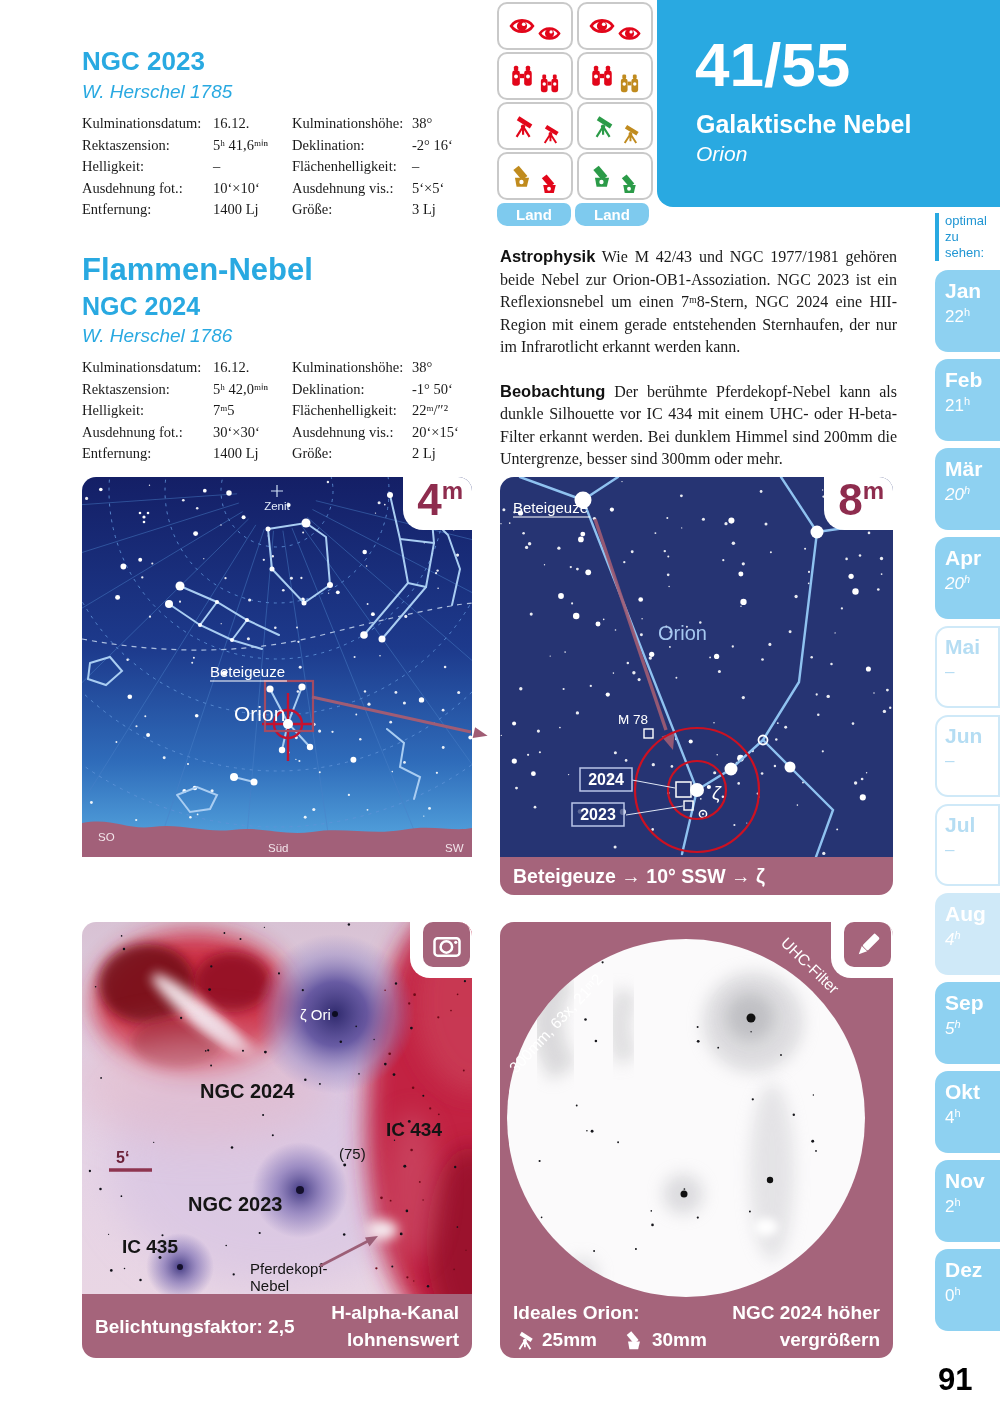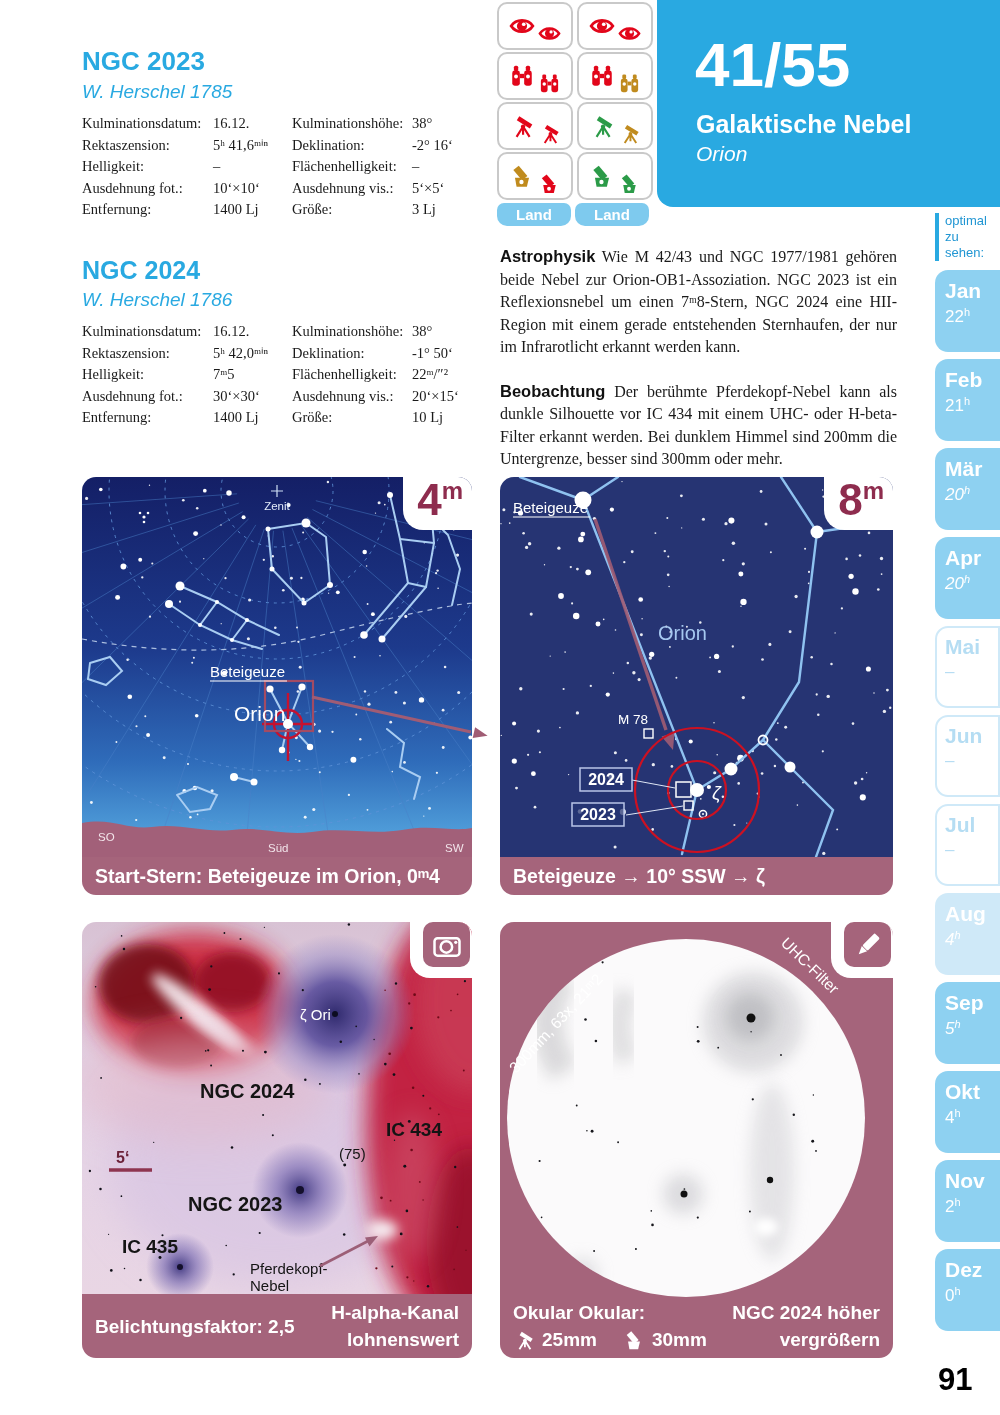--- a/index.html
+++ b/index.html
@@ -139,20 +139,21 @@
         <span>Ausdehnung vis.:</span>
         <span>5‘×5‘</span>
         <span>Entfernung:</span>
         <span>1400 Lj</span>
         <span>Größe:</span>
         <span>3 Lj</span>
       </div>
   </section>
 
   <section class="obj-block" style="left:82px;top:252px">
+    <h1 class="obj-title-lg">Flammen-Nebel</h1>
     <h2 class="obj-title-md">NGC 2024</h2>
     <div class="discoverer">W. Herschel 1786</div>
     <div class="kv">
         <span>Kulminationsdatum:</span>
         <span>16.12.</span>
         <span>Kulminationshöhe:</span>
         <span>38°</span>
         <span>Rektaszension:</span>
         <span>5ʰ 42,0ᵐⁱⁿ</span>
         <span>Deklination:</span>
@@ -161,21 +162,21 @@
         <span>7ᵐ5</span>
         <span>Flächenhelligkeit:</span>
         <span>22ᵐ/″²</span>
         <span>Ausdehnung fot.:</span>
         <span>30‘×30‘</span>
         <span>Ausdehnung vis.:</span>
         <span>20‘×15‘</span>
         <span>Entfernung:</span>
         <span>1400 Lj</span>
         <span>Größe:</span>
-        <span>10 Lj</span>
+        <span>2 Lj</span>
       </div>
   </section>
 
   <div class="vis-panel">
     <div id="visgrid">
         <div class="vis-row">
           <div class="vis-cell">
             <svg viewBox="0 0 24 24" class="vis-icon c-red">
               <use href="#icon-eye"></use>
             </svg>
@@ -520,21 +521,20 @@
       <path d="M195,8 v12 M189,14 h12" stroke="#cfe0f5" stroke-width="1.2"></path>
       <text x="195" y="33" text-anchor="middle" font-size="11.5" fill="#e3ecfa">Zenit</text>
       <text x="128" y="200" font-size="15" fill="#ffffff">Beteigeuze</text>
       <line x1="128" y1="204" x2="205" y2="204" stroke="#fff" stroke-width="1.2"></line>
       <text x="152" y="244" font-size="21" fill="#ffffff">Orion</text>
       <path d="M0,346 C30,340 45,353 70,350 C100,346 120,356 150,353 C180,349 200,359 230,355 C260,350 290,358 320,353 C350,347 370,355 390,351 L390,380 L0,380 Z" fill="#a26079"></path>
       <text x="16" y="364" font-size="11.5" fill="#f2e4ea">SO</text>
       <text x="186" y="375" font-size="11.5" fill="#f2e4ea">Süd</text>
       <text x="363" y="375" font-size="11.5" fill="#f2e4ea">SW</text>
     </svg>
-    <div class="panel-caption cap-line">Start-Stern: Beteigeuze im Orion, 0ᵐ4</div>
     <div class="badge"><span class="badge-num">4</span><span class="badge-sup">m</span></div>
   </div>
 
   <svg class="gutter-arrow" style="left:295px;top:685px" width="210" height="70">
     <line x1="17" y1="12" x2="176" y2="47" stroke="#a05c74" stroke-width="3.2"></line>
     <polygon points="192.6,50.7 177.7,53.1 180.1,42.3" fill="#a05c74"></polygon>
   </svg>
 
   <div class="panel" style="left:500px;top:477px;width:393px;height:418px">
     <svg viewBox="0 0 393 380" width="393" height="380">
@@ -977,21 +977,21 @@
         <circle cx="251" cy="96" r="4.5" fill="#111"></circle>
         <circle cx="184" cy="272" r="3.5" fill="#111"></circle>
         <circle cx="82" cy="352" r="3" fill="#111"></circle>
         <circle cx="270" cy="258" r="3.2" fill="#111"></circle>
       </g>
       <text transform="translate(16,152) rotate(-47)" font-size="15.5" fill="#fff">300mm, 63x, 21ᵐ2</text>
       <text transform="translate(280,22) rotate(44)" font-size="15.5" fill="#fff">UHC-Filter</text>
     </svg>
     <div class="panel-caption two-col-caption ep-caption">
       <div class="cap-left">
-        <div>Okular Okular:</div>
+        <div>Ideales Orion:</div>
         <div class="ep-items" id="okular-items">
             <div class="ep-item">
               <svg viewBox="0 0 24 24" class="c-white">
                 <use href="#icon-refractor"></use>
               </svg>
               <span>25mm</span>
             </div>
             <div class="ep-item">
               <svg viewBox="0 0 24 24" class="c-white">
                 <use href="#icon-dobson"></use>

